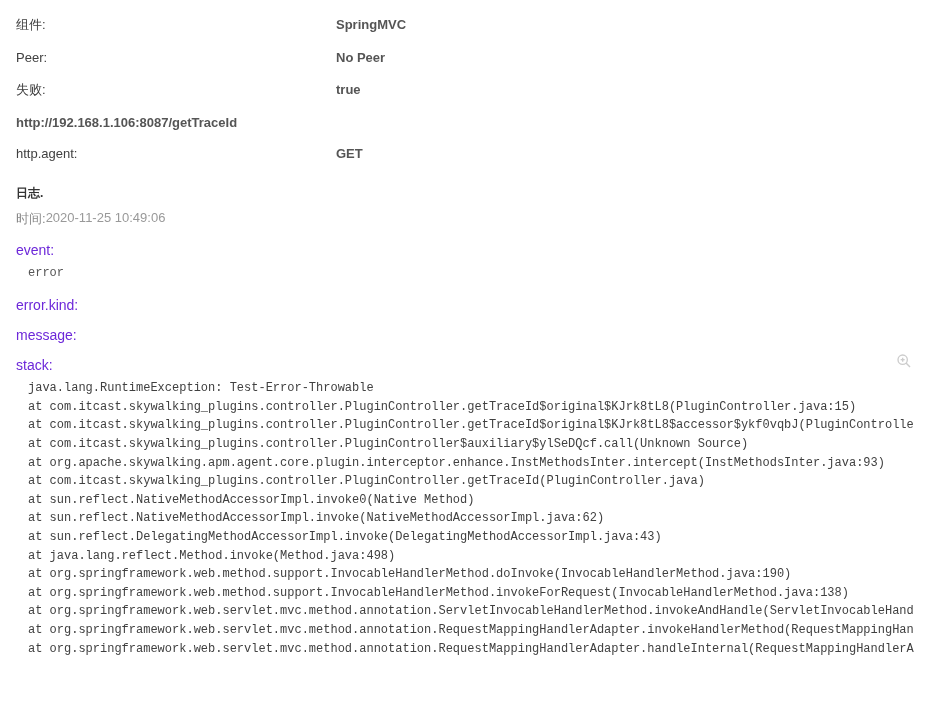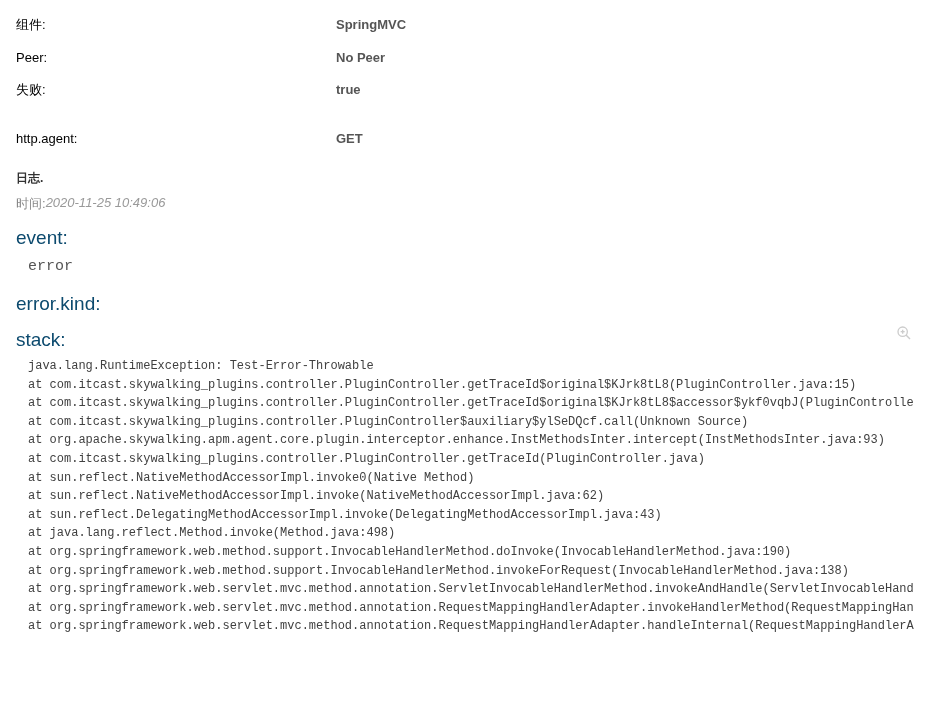--- a/index.html
+++ b/index.html
@@ -19,21 +19,21 @@
       width: 100%;
       margin-bottom: 16px;
     }
     .info-row {
       display: flex;
       align-items: baseline;
       padding: 8px 0;
     }
     .info-label {
       width: 320px;
-      color: #000000;
+      color: #404040;
       font-size: 13px;
     }
     .info-value {
       color: #555;
       font-size: 13px;
       font-weight: bold;
     }
     .section-title {
       font-weight: bold;
       font-size: 12px;
@@ -45,34 +45,33 @@
       display: flex;
       margin-bottom: 14px;
     }
     .log-time-label {
       color: #888;
       font-size: 13px;
     }
     .log-time-value {
       color: #999;
       font-size: 13px;
-      font-style: italic;
     }
     .log-field {
       margin-bottom: 14px;
     }
     .log-field-label {
-      color: #0c4a6e;
-      font-size: 19px;
+      color: #6d28d9;
+      font-size: 14px;
       margin-bottom: 6px;
     }
     .log-field-value {
       color: #555;
       font-family: "Courier New", Consolas, monospace;
-      font-size: 15px;
+      font-size: 12px;
       padding-left: 12px;
       line-height: 1.6;
     }
     .stack-container {
       position: relative;
     }
     .stack-trace {
       color: #404040;
       font-family: "Courier New", Consolas, monospace;
       font-size: 12px;
@@ -115,20 +114,21 @@
     </div>
     <div class="info-row">
       <div class="info-label">Peer:</div>
       <div class="info-value">No Peer</div>
     </div>
     <div class="info-row">
       <div class="info-label">失败:</div>
       <div class="info-value">true</div>
     </div>
     <div class="info-row">
+      <div class="info-value">http://192.168.1.106:8087/getTraceId</div>
     </div>
     <div class="info-row">
       <div class="info-label">http.agent:</div>
       <div class="info-value">GET</div>
     </div>
   </div>
 
   <div class="section-title">日志.</div>
 
   <div class="log-time-row">
@@ -139,20 +139,21 @@
   <div class="log-field">
     <div class="log-field-label">event:</div>
     <div class="log-field-value">error</div>
   </div>
 
   <div class="log-field">
     <div class="log-field-label">error.kind:</div>
   </div>
 
   <div class="log-field">
+    <div class="log-field-label">message:</div>
   </div>
 
   <div class="log-field stack-container">
     <div class="log-field-label">stack:</div>
     <span class="zoom-icon">
       <svg viewBox="0 0 24 24" fill="none" stroke="currentColor" stroke-width="2">
         <circle cx="10" cy="10" r="7"></circle>
         <line x1="15" y1="15" x2="21" y2="21"></line>
         <line x1="7" y1="10" x2="13" y2="10"></line>
         <line x1="10" y1="7" x2="10" y2="13"></line>

